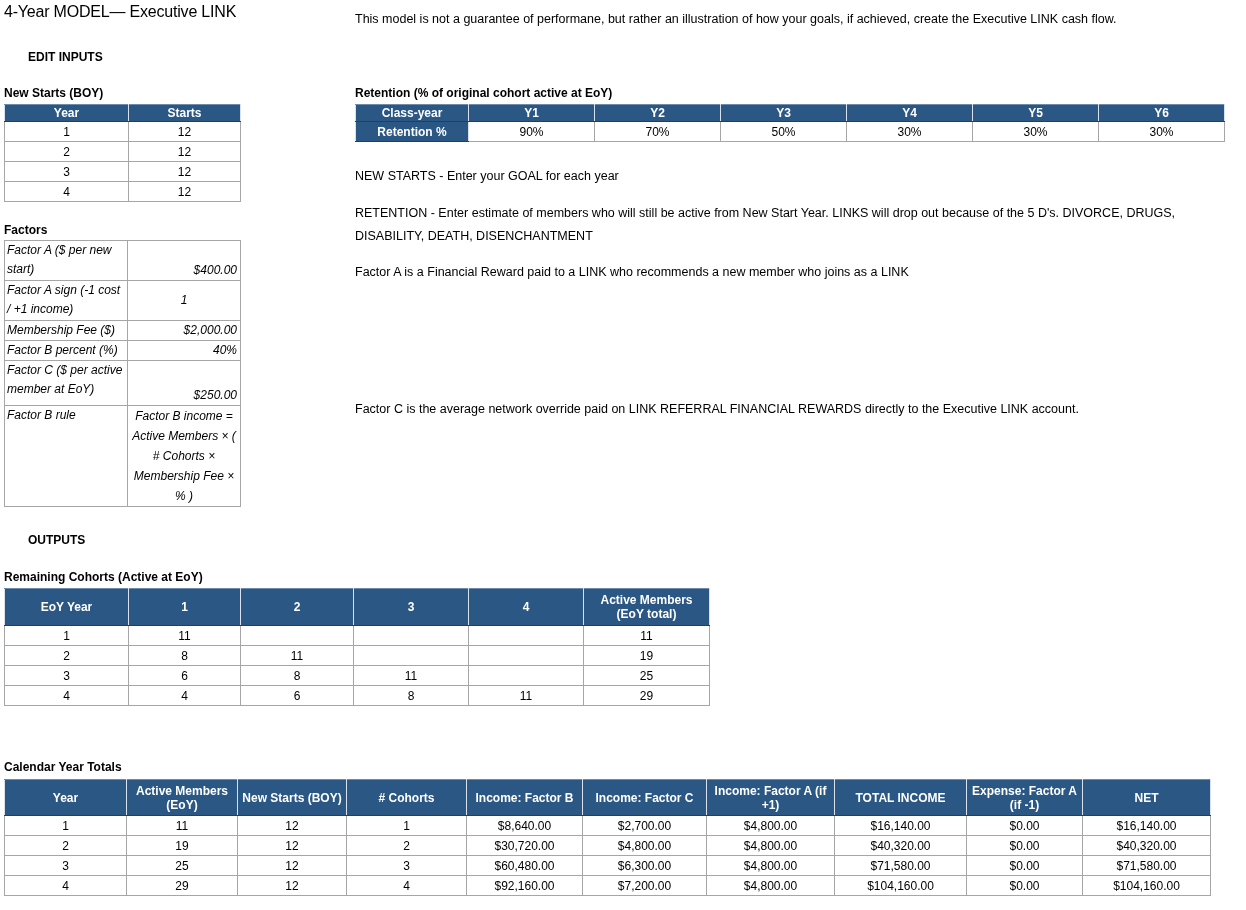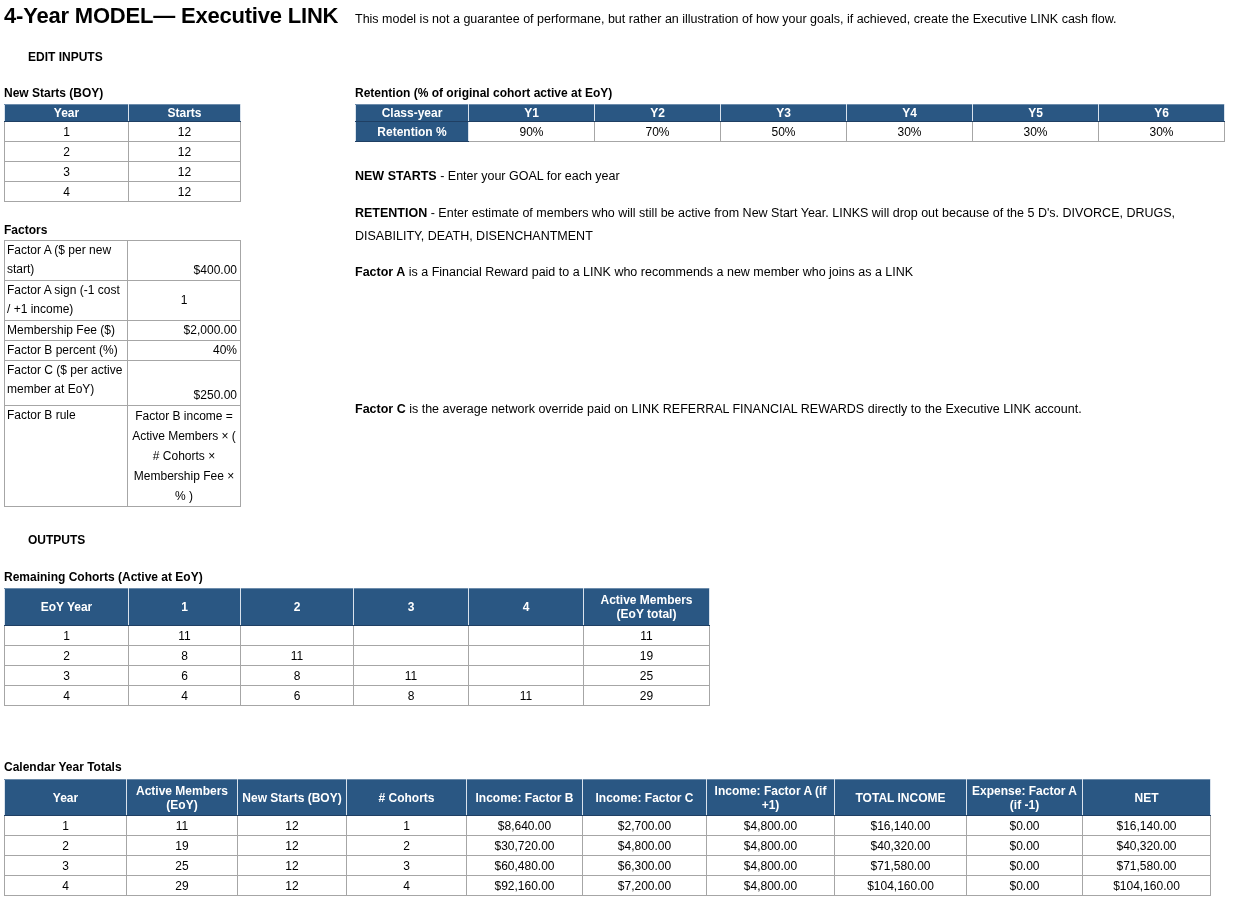--- a/index.html
+++ b/index.html
@@ -1,24 +1,24 @@
 <!DOCTYPE html>
 <html><head>
 <meta charset="utf-8">
 <style>
   html,body { margin:0; padding:0; background:#fff; }
   body { font-family:"Liberation Sans","DejaVu Sans",sans-serif; color:#000; }
   .page { position:relative; width:1246px; height:910px; background:#fff; overflow:hidden; }
   .abs { position:absolute; }
 
-  .doc-title { font-size:22px; font-weight:700; letter-spacing:-0.2px; }
+  .doc-title { font-size:16px; font-weight:400; letter-spacing:-0.2px; }
   .section-label { font-size:12px; font-weight:700;padding-left:24px; }
   .table-title { font-size:12px; font-weight:700; }
   .note { font-size:12.5px; line-height:23px; }
-  .note b { font-weight:700;margin-top:12px; }
+  .note b { font-weight:400;margin-top:12px; }
 
   table.grid { border-collapse:collapse; table-layout:fixed; }
   table.grid th {
     background:#2A5783; color:#fff; font-weight:700; font-size:12px;
     border:1px solid #d9e2ec; border-top-color:#6d8cab; border-bottom:1px solid #1F3F63;
     padding:1px 3px; text-align:center; line-height:14px; overflow:hidden;
   }
   table.grid td {
     background:#fff; font-size:12px; border:1px solid #A6A6A6;
     padding:0 3px; text-align:center; height:19px; overflow:hidden; white-space:nowrap;
@@ -116,21 +116,21 @@
     <b>RETENTION</b><span>  - Enter estimate of members who will still be active from New Start Year. LINKS will drop out because of the 5 D's. DIVORCE, DRUGS, DISABILITY, DEATH, DISENCHANTMENT</span>
   </div>
   <div class="abs note" style="left:355px; top:261px;">
     <b>Factor A</b><span> is a Financial Reward paid to a LINK who recommends a new member who joins as a LINK</span>
   </div>
   <div class="abs note" style="left:355px; top:398px;">
     <b>Factor C</b><span> is the average network override paid on LINK REFERRAL FINANCIAL REWARDS directly to the Executive LINK account.</span>
   </div>
 
   <div class="abs table-title" style="left:4px; top:223px;">Factors</div>
-  <table class="abs grid factors" style="left:4px; top:240px; width:236px;">
+  <table class="abs grid factors" style="left:4px; top:240px; width:236px;font-style:italic;">
     <colgroup>
         <col style="width:123px">
         <col style="width:113px">
       </colgroup>
     <tbody>
         <tr style="height:40px">
       <td class="lbl">Factor A ($ per new start)</td>
       <td class="in val-br">$400.00</td>
     </tr>
     <tr style="height:40px">

